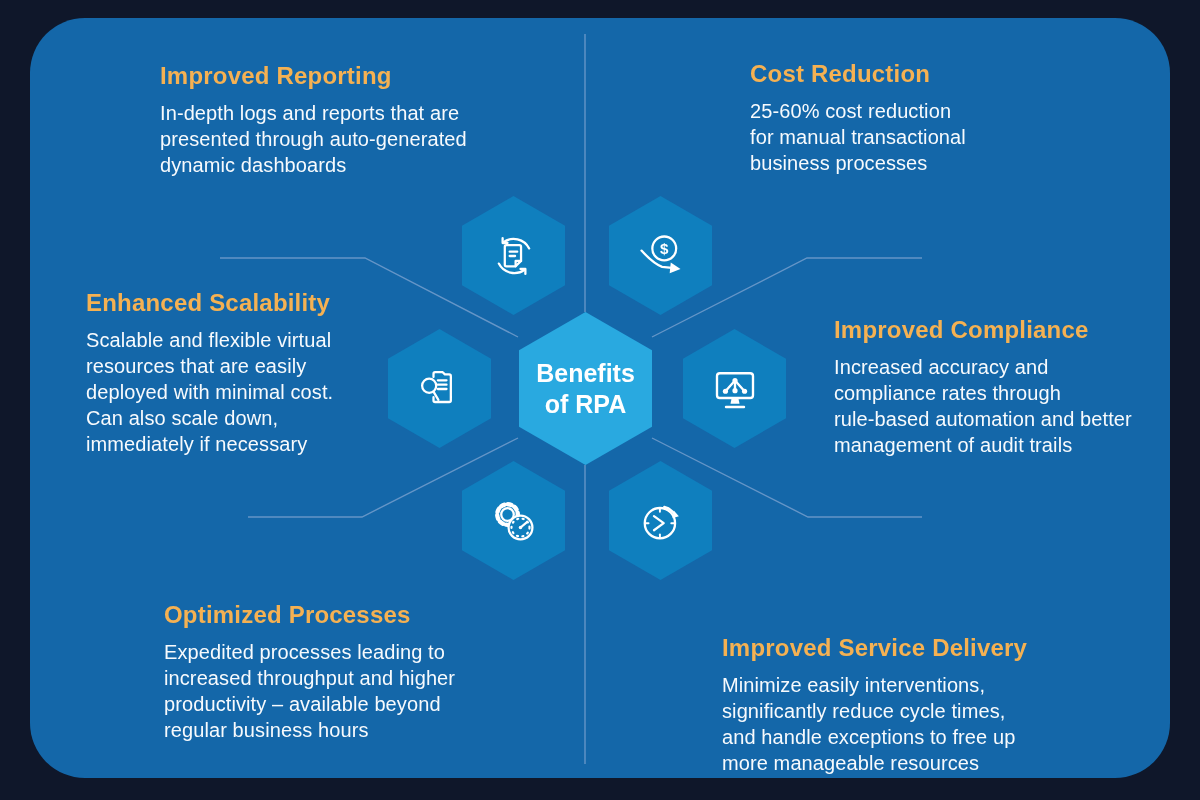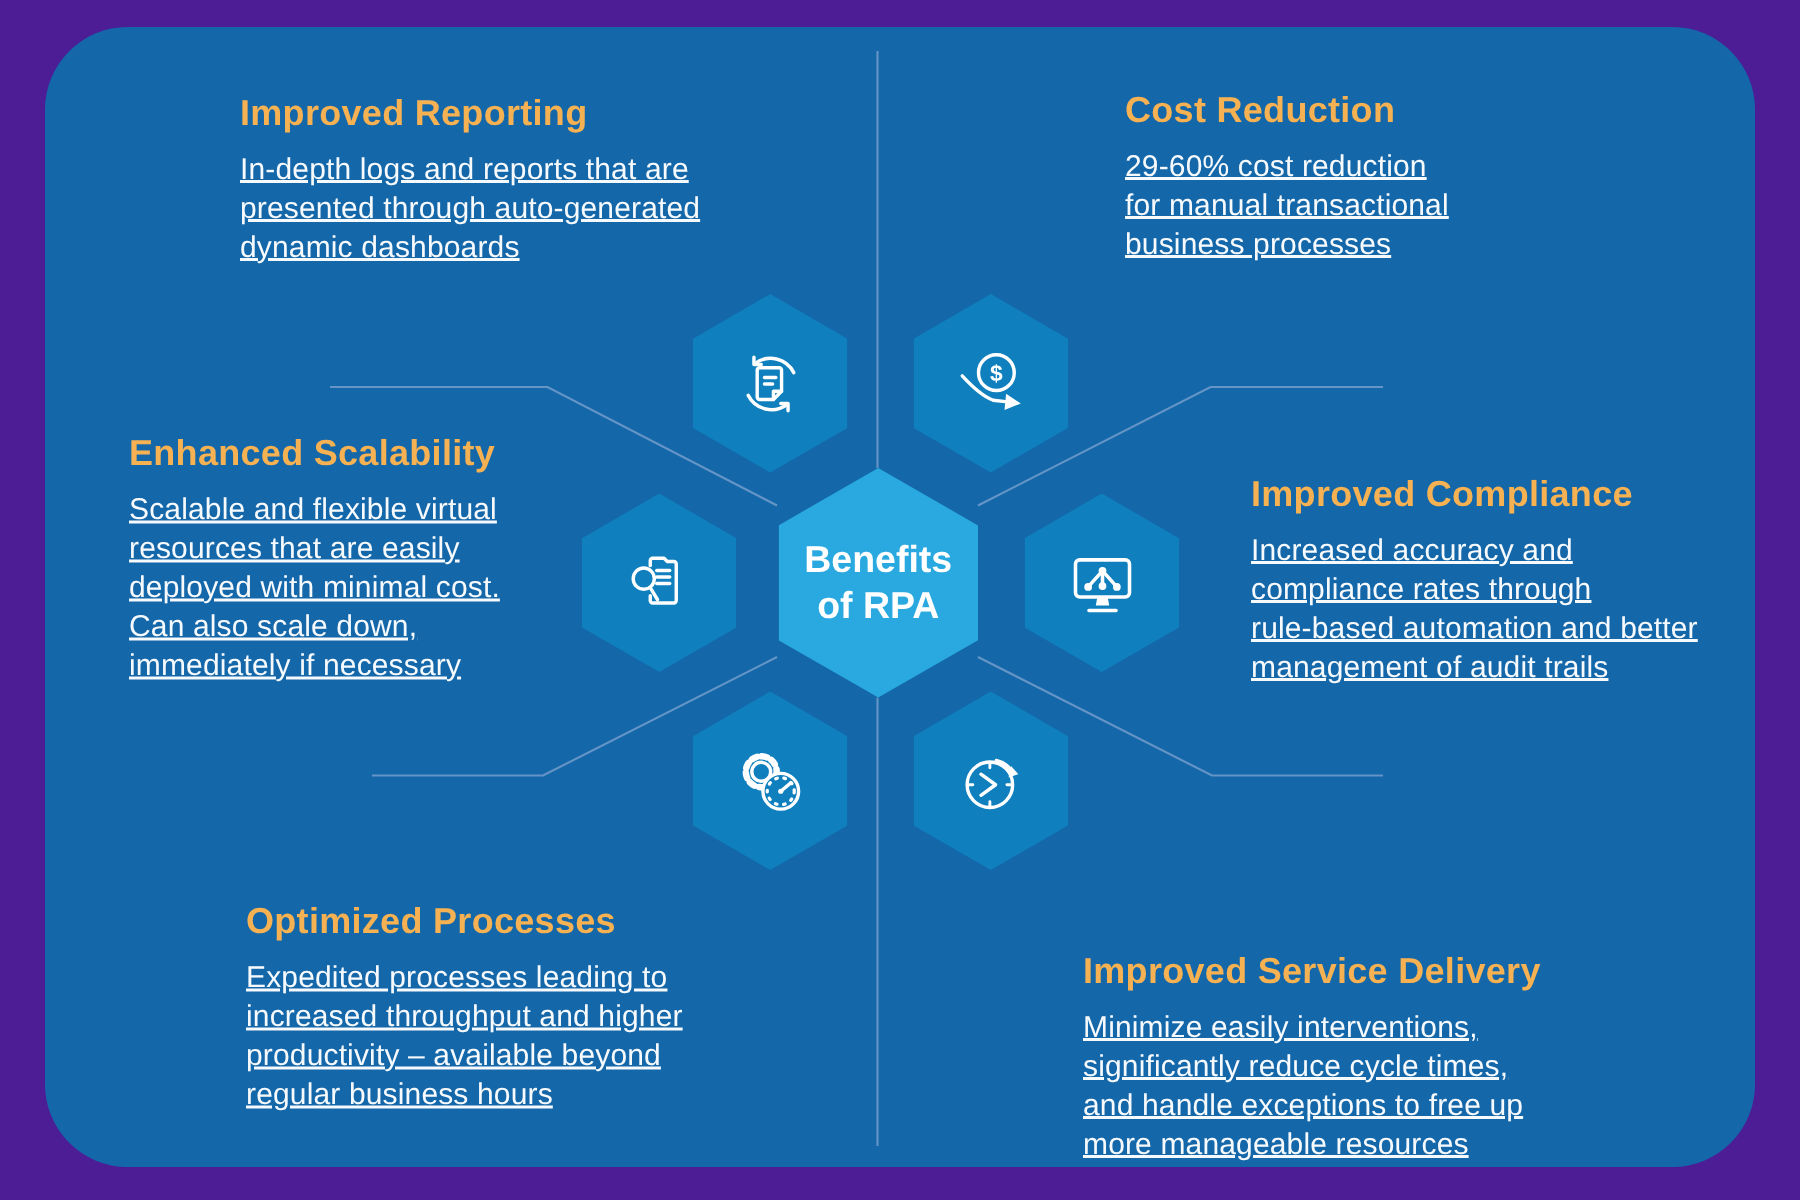--- a/index.html
+++ b/index.html
@@ -1,18 +1,18 @@
 <!DOCTYPE html>
 <html><head>
 <meta charset="utf-8">
 <style>
   html,body{margin:0;padding:0;background:#ffffff;}
   .canvas{
     position:relative;width:1200px;height:800px;overflow:hidden;
-    background:#4c1d95;
+    background:#0f172a;
     font-family:"Liberation Sans","DejaVu Sans",sans-serif;
   }
   .panel{
     position:absolute;left:30px;top:18px;right:30px;bottom:22px;
     background:#1467A9;border-radius:55px;
   }
   .spokes{position:absolute;left:0;top:0;width:1200px;height:800px;}
   .hex{
     position:absolute;
     clip-path:polygon(50% 0%,100% 25%,100% 75%,50% 100%,0% 75%,0% 25%);
@@ -28,21 +28,21 @@
     color:#ffffff;font-weight:bold;font-size:25px;line-height:31px;
   }
   .icon svg{display:block;}
   .section{position:absolute;width:360px;}
   .section .title{
     color:#F5B152;font-weight:bold;font-size:24px;line-height:28px;
     margin:0 0 10px 0;letter-spacing:0.2px;
   }
   .section .desc{
     color:#F7FAFD;font-size:20px;line-height:26px;margin:0;
-    white-space:pre-line;letter-spacing:0.1px;text-decoration:underline;
+    white-space:pre-line;letter-spacing:0.1px;
   }
   
   .sec-reporting{left:160px;top:62px;}
   .sec-cost{left:722px;top:60px;margin-left:28px;}
   .sec-scalability{left:86px;top:289px;}
   .sec-compliance{left:834px;top:316px;}
   .sec-processes{left:164px;top:601px;}
   .sec-service{left:722px;top:601px;margin-top:33px;}
   
   .hex-reporting{left:462px;top:196px;}   
@@ -69,21 +69,21 @@
   </svg>
 
   <div class="section sec-reporting">
     <h2 class="title">Improved Reporting</h2>
     <p class="desc">In-depth logs and reports that are
 presented through auto-generated
 dynamic dashboards</p>
   </div>
   <div class="section sec-cost">
     <h2 class="title">Cost Reduction</h2>
-    <p class="desc">29-60% cost reduction
+    <p class="desc">25-60% cost reduction
 for manual transactional
 business processes</p>
   </div>
   <div class="section sec-scalability">
     <h2 class="title">Enhanced Scalability</h2>
     <p class="desc">Scalable and flexible virtual
 resources that are easily
 deployed with minimal cost.
 Can also scale down,
 immediately if necessary</p>

